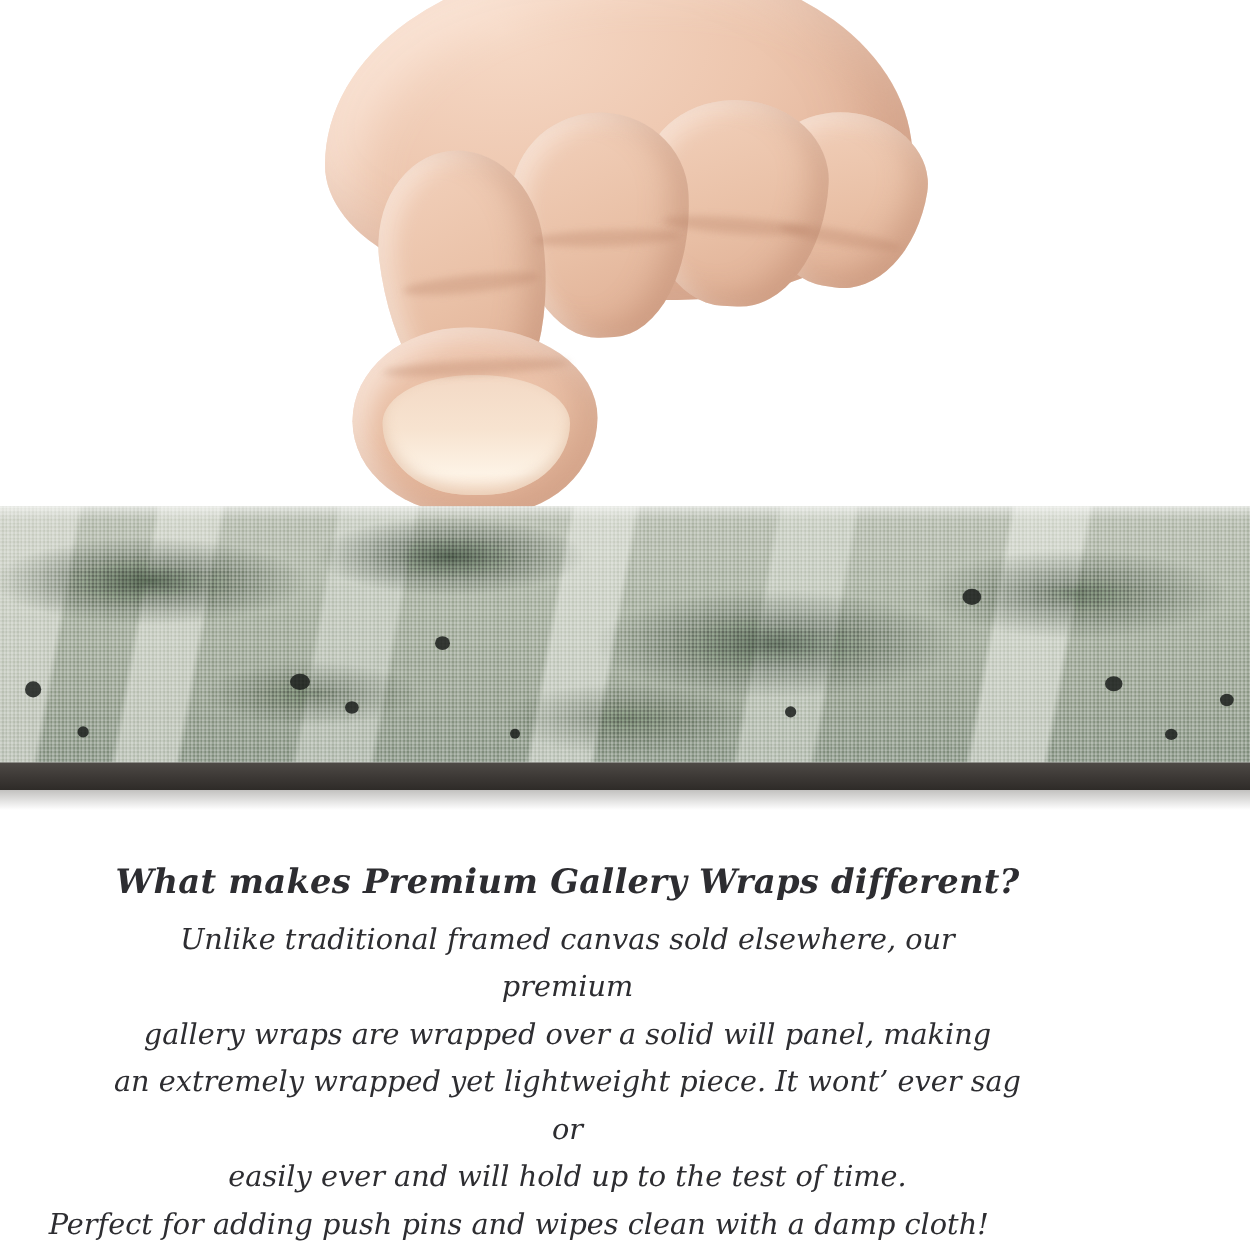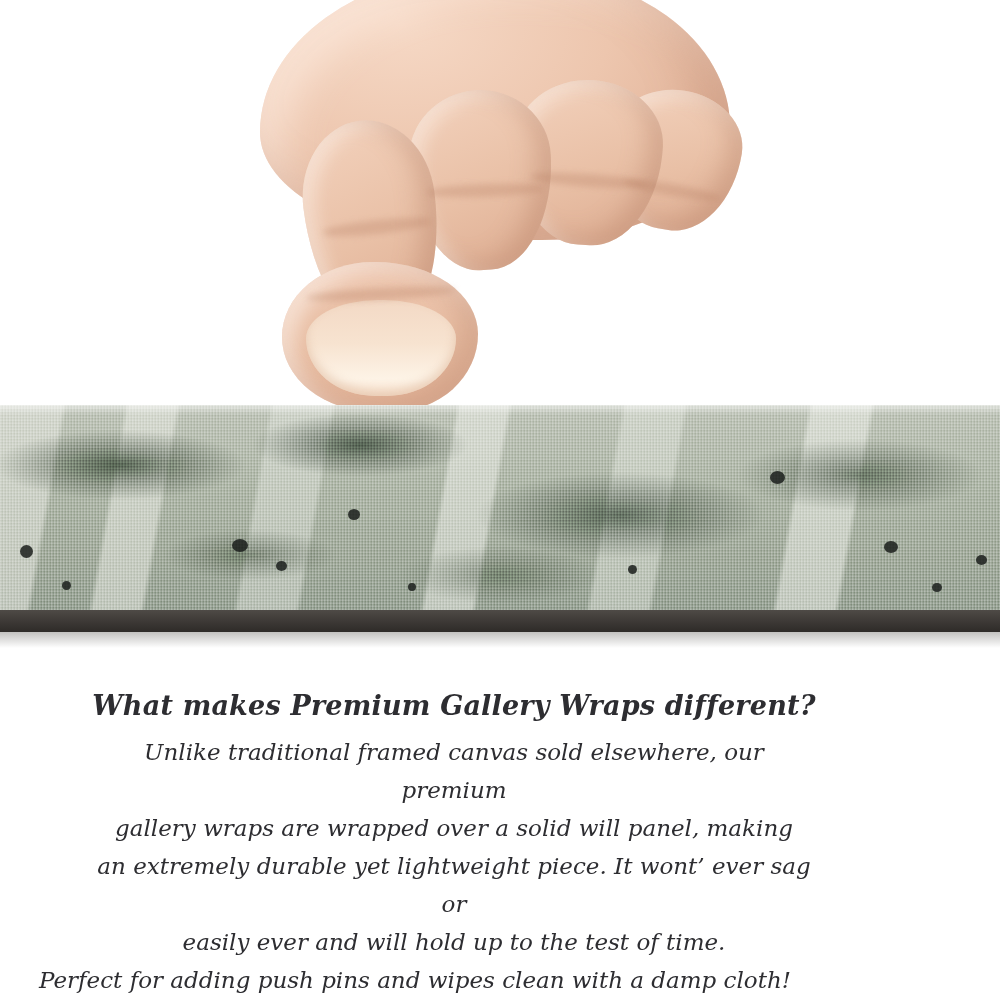--- a/index.html
+++ b/index.html
@@ -236,18 +236,18 @@
       <div class="wrap-edge"></div>
       <div class="wrap-shadow"></div>
     </div>
 
   </div>
 
   <div class="caption">
     <div class="caption-title">What makes Premium Gallery Wraps different?</div>
     <div class="caption-line">Unlike traditional framed canvas sold elsewhere, our premium</div>
     <div class="caption-line">gallery wraps are wrapped over a solid will panel, making</div>
-    <div class="caption-line">an extremely durable yet lightweight piece. It wont’ ever sag or</div>
+    <div class="caption-line">an extremely wrapped yet lightweight piece. It wont’ ever sag or</div>
     <div class="caption-line">easily ever and will hold up to the test of time.</div>
     <div class="caption-line last">Perfect for adding push pins and wipes clean with a damp cloth!</div>
   </div>
 
 </div>
 
 </body></html>

